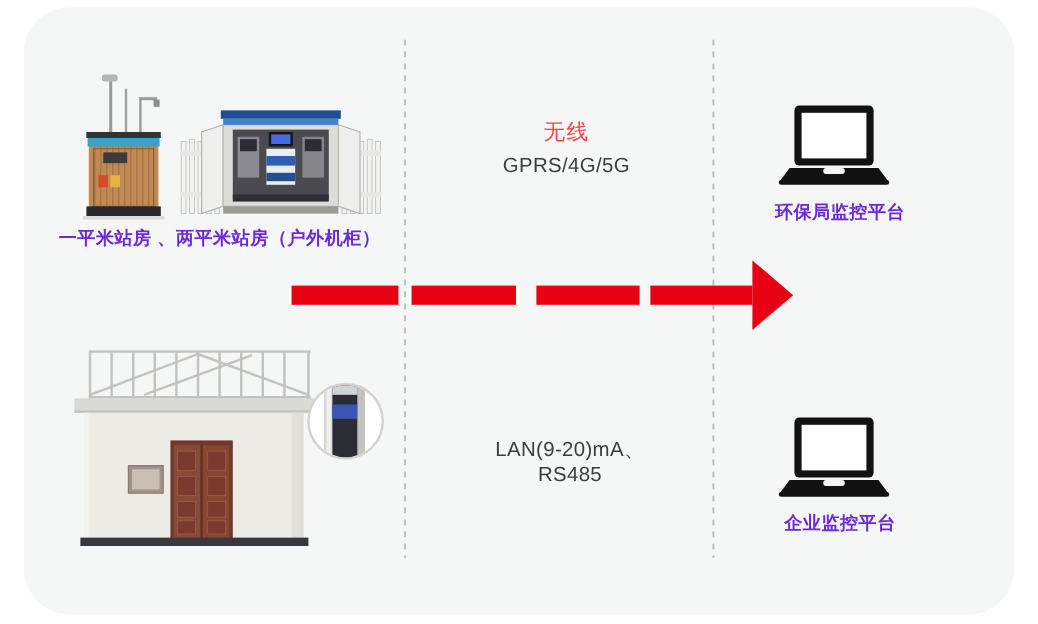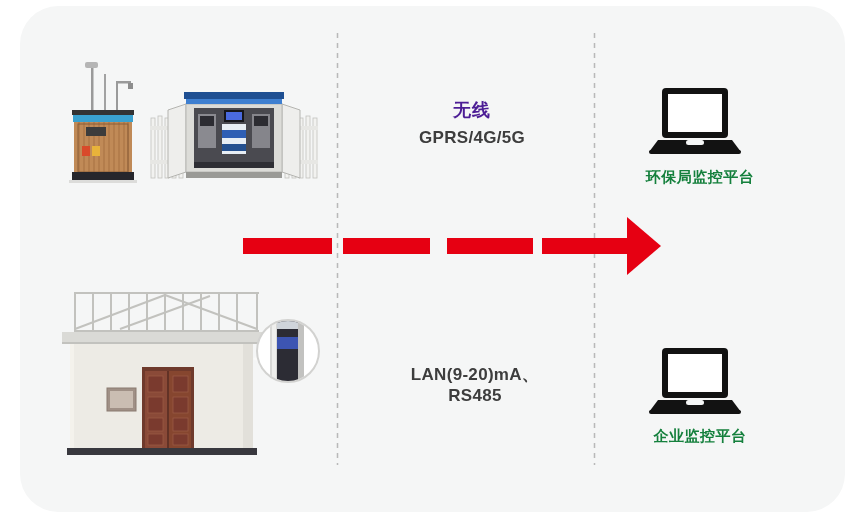--- a/index.html
+++ b/index.html
@@ -1,25 +1,25 @@
 <!DOCTYPE html>
 <html><head>
 <meta charset="utf-8">
 <style>
   * { margin:0; padding:0; box-sizing:border-box; }
   html,body { background:#ffffff; font-family:"Liberation Sans", sans-serif; }
   .stage { position:relative; width:865px; height:520px; background:#ffffff; overflow:hidden; }
   .card { position:absolute; left:20px; top:6px; width:825px; height:506px;
           background:#f5f6f6; border-radius:38px; }
   .abs { position:absolute; }
-  .label { position:absolute; color:#15803d; font-size:15px; font-weight:600;
+  .label { position:absolute; color:#6d28d9; font-size:15px; font-weight:600;
            text-align:center; letter-spacing:0.5px; white-space:nowrap; }
   .trans { position:absolute; text-align:center; color:#3d3d3d; }
-  .trans .t { font-size:18px; font-weight:700; color:#4c1d95; letter-spacing:1px; }
-  .trans .s { font-size:17px; font-weight:700; margin-top:6px; letter-spacing:0.3px; }
+  .trans .t { font-size:18px; font-weight:400; color:#ef4444; letter-spacing:1px; }
+  .trans .s { font-size:17px; font-weight:400; margin-top:6px; letter-spacing:0.3px; }
   svg { display:block; }
 </style>
 </head>
 <body>
 
 <div class="stage">
 
   <div class="card"></div>
 
   <svg class="abs" style="left:336px; top:33px;" width="3" height="432">
@@ -89,20 +89,21 @@
     <rect x="76" y="26" width="16" height="8" fill="#4a6adf"></rect>
     <rect x="72" y="38" width="24" height="30" fill="#e8eef4"></rect>
     <rect x="72" y="44" width="24" height="8" fill="#2f5fb4"></rect>
     <rect x="72" y="58" width="24" height="7" fill="#24508f"></rect>
     <rect x="44" y="76" width="80" height="6" fill="#2e2e34"></rect>
     <rect x="34" y="6" width="100" height="7" fill="#1e4f92"></rect>
     <rect x="36" y="13" width="96" height="5" fill="#3e7fd0"></rect>
     <rect x="36" y="86" width="96" height="6" fill="#9a9a96"></rect>
   </svg>
 
+  <div class="label" style="left:33px; top:189px; width:300px;">一平米站房 、两平米站房（户外机柜）</div>
 
   <svg class="abs" style="left:60px; top:283px;" width="265" height="175" viewBox="0 0 265 175">
     <g stroke="#c2c2be" stroke-width="2" fill="none">
       <line x1="14" y1="10" x2="199" y2="10"></line>
       <line x1="14" y1="48" x2="199" y2="48"></line>
       <line x1="15" y1="10" x2="15" y2="50"></line>
         <line x1="33" y1="10" x2="33" y2="50"></line>
       <line x1="51" y1="10" x2="51" y2="50"></line>
         <line x1="69" y1="10" x2="69" y2="50"></line>
       <line x1="87" y1="10" x2="87" y2="50"></line>

